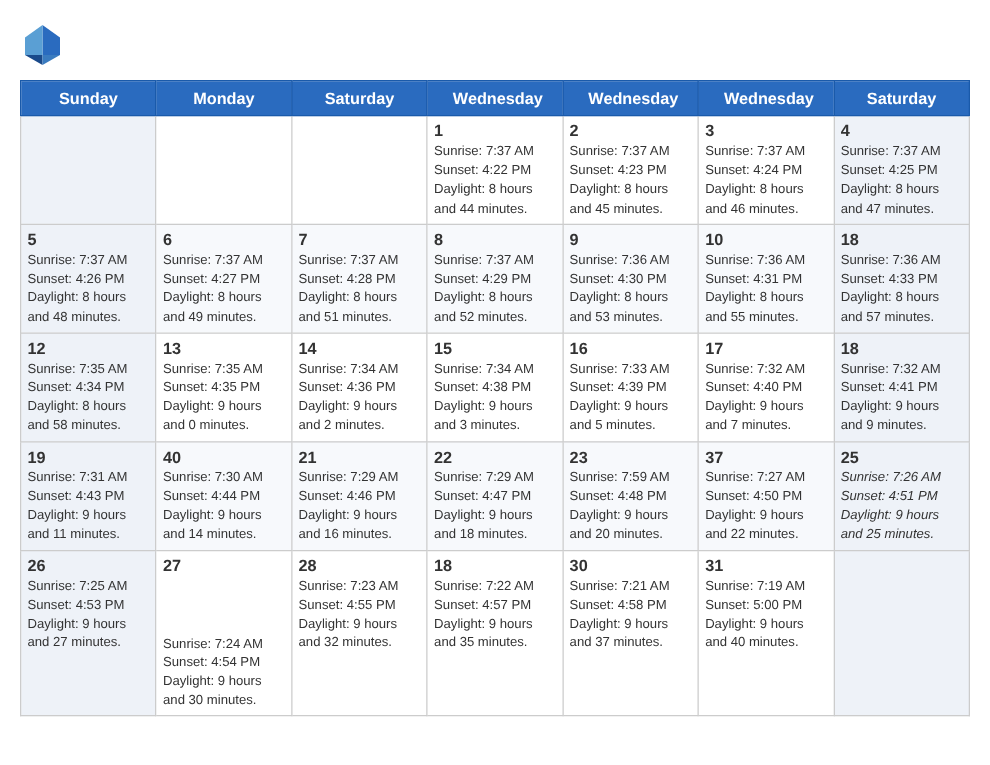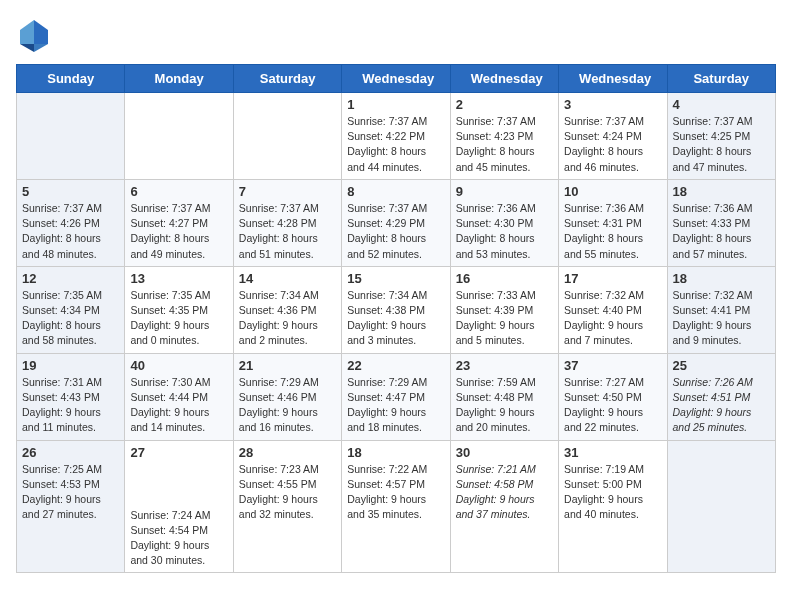--- a/index.html
+++ b/index.html
@@ -336,21 +336,21 @@
         </td>
         <td>
           <div class="day-num">18</div>
           <div class="day-info" style="white-space: pre-line;">Sunrise: 7:22 AM
 Sunset: 4:57 PM
 Daylight: 9 hours
 and 35 minutes.</div>
         </td>
         <td>
           <div class="day-num">30</div>
-          <div class="day-info" style="white-space: pre-line; font-style: italic;">Sunrise: 7:21 AM
+          <div class="day-info" style="white-space: pre-line;">Sunrise: 7:21 AM
 Sunset: 4:58 PM
 Daylight: 9 hours
 and 37 minutes.</div>
         </td>
         <td>
           <div class="day-num">31</div>
           <div class="day-info" style="white-space: pre-line;">Sunrise: 7:19 AM
 Sunset: 5:00 PM
 Daylight: 9 hours
 and 40 minutes.</div>

